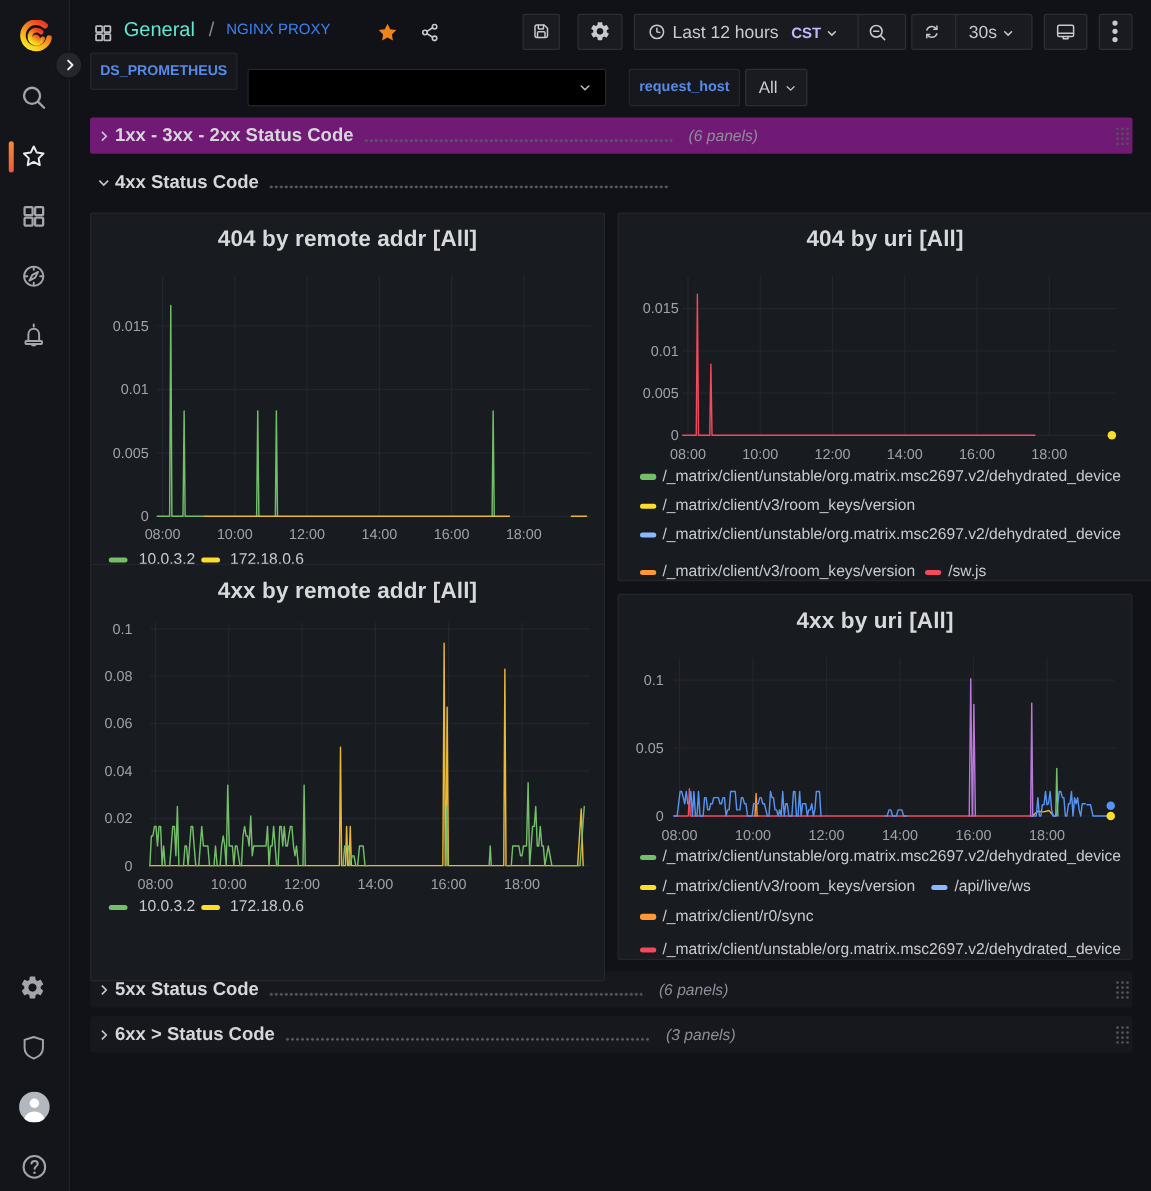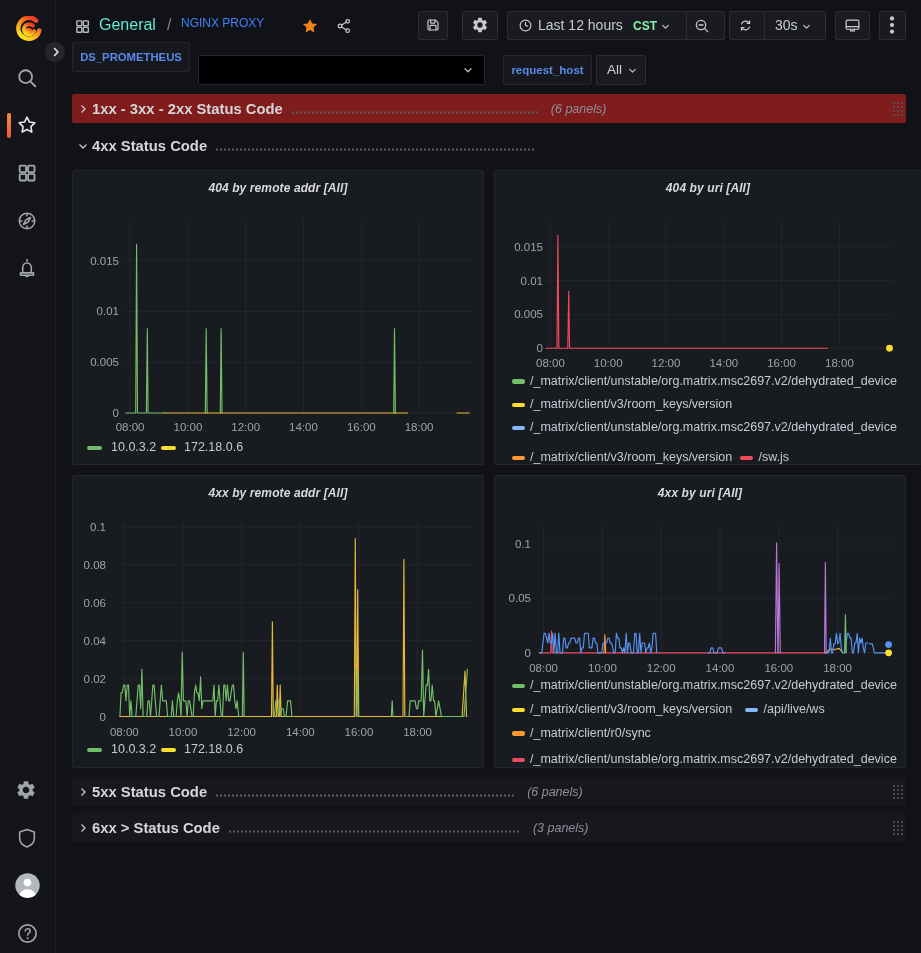--- a/index.html
+++ b/index.html
@@ -5,21 +5,21 @@
   font-family:"Liberation Sans", sans-serif; position:relative; }
 .sidebar { position:absolute; left:0; top:0; width:56px; height:953px;
   background:#14151a; border-right:1px solid #1f2126; z-index:5; }
 .navind { position:absolute; left:6.5px; top:113px; width:4.5px; height:25px; border-radius:2.2px;
   background:linear-gradient(180deg,#f98a35 0%,#ee5a3c 100%); }
 .expbtn { position:absolute; left:44px; top:41px; width:22px; height:22px; border-radius:50%;
   background:#24262c; border:1px solid #111217; z-index:6; }
 .panel { position:absolute; background:#181b1f; border:1px solid #25262c; border-radius:2px;
   overflow:hidden; }
 .ptitle { position:absolute; left:0; right:0; top:10px; text-align:center; color:#d8d9dd;
-  font-size:12px; font-weight:bold; letter-spacing:0.1px;font-style:italic; }
+  font-size:18px; font-weight:bold; letter-spacing:0.1px; }
 .chart { position:absolute; left:0; top:0; }
 .gl { stroke:#24262e; stroke-width:1; }
 .ax { font-family:"Liberation Sans",sans-serif; font-size:11.5px; fill:#9fa2ac; }
 .dash { position:absolute; height:4.4px; border-radius:2.2px; }
 .ltxt { position:absolute; color:#c8c9d4; font-size:12.5px; white-space:nowrap; }
 .rowh { position:absolute; left:72px; width:834px; display:flex; align-items:center;
   color:#d5d6da; padding-left:5px; border-radius:2px; }
 .rtitle { font-size:14.8px; font-weight:bold; margin-right:8px; white-space:nowrap; }
 .rdots { height:3px; margin-top:7px;
   background-image:radial-gradient(circle, #585a63 1.05px, rgba(0,0,0,0) 1.2px);
@@ -127,21 +127,21 @@
 <svg style="position:absolute;left:471px;top:16px" width="18" height="18" viewBox="0 0 24 24">
     <path d="M19.14 12.94c.04-.3.06-.61.06-.94 0-.32-.02-.64-.07-.94l2.03-1.58c.18-.14.23-.41.12-.61l-1.92-3.32c-.12-.22-.37-.29-.59-.22l-2.39.96c-.5-.38-1.03-.7-1.62-.94l-.36-2.54c-.04-.24-.24-.41-.48-.41h-3.84c-.24 0-.43.17-.47.41l-.36 2.54c-.59.24-1.13.57-1.62.94l-2.39-.96c-.22-.08-.47 0-.59.22L2.74 8.87c-.12.21-.08.47.12.61l2.03 1.58c-.05.3-.09.63-.09.94s.02.64.07.94l-2.03 1.58c-.18.14-.23.41-.12.61l1.92 3.32c.12.22.37.29.59.22l2.39-.96c.5.38 1.03.7 1.62.94l.36 2.54c.05.24.24.41.48.41h3.84c.24 0 .44-.17.47-.41l.36-2.54c.59-.24 1.13-.56 1.62-.94l2.39.96c.22.08.47 0 .59-.22l1.92-3.32c.12-.22.07-.47-.12-.61l-2.01-1.58zM12 15.6c-1.98 0-3.6-1.62-3.6-3.6s1.62-3.6 3.6-3.6 3.6 1.62 3.6 3.6-1.62 3.6-3.6 3.6z" fill="#c7c9cf"></path>
   </svg>
 <div class="btn" style="left:507px;top:11px;width:218px;height:29px"></div>
 <div style="position:absolute;left:686px;top:12px;width:1px;height:27px;background:#2b2e35"></div>
 <svg style="position:absolute;left:518px;top:18px" width="15" height="15" viewBox="0 0 24 24" fill="none" stroke="#c7c9cf" stroke-width="1.9" stroke-linecap="round" stroke-linejoin="round">
     <circle cx="12" cy="12" r="8.6"></circle>
     <path d="M12 7.2V12l3.6.9"></path>
   </svg>
 <span class="toptext" style="left:538px;top:17px;font-size:14px;color:#c9cbd3">Last 12 hours</span>
-<span class="toptext" style="left:633px;top:19px;font-size:12px;font-weight:bold;color:#86efac">CST</span>
+<span class="toptext" style="left:633px;top:19px;font-size:12px;font-weight:bold;color:#c4b5fd">CST</span>
 <svg style="position:absolute;left:660px;top:21px" width="11" height="11" viewBox="0 0 24 24" fill="none" stroke="#c7c9cf" stroke-width="2.6" stroke-linecap="round" stroke-linejoin="round">
     <path d="M6 9.5l6 6 6-6"></path>
   </svg>
 <svg style="position:absolute;left:694px;top:18px" width="16" height="16" viewBox="0 0 24 24" fill="none" stroke="#c7c9cf" stroke-width="1.9" stroke-linecap="round" stroke-linejoin="round">
     <circle cx="10.5" cy="10.5" r="7"></circle>
     <line x1="15.6" y1="15.6" x2="20.5" y2="20.5"></line>
     <line x1="7.5" y1="10.5" x2="13.5" y2="10.5"></line>
   </svg>
 <div class="btn" style="left:729px;top:11px;width:97px;height:29px"></div>
 <div style="position:absolute;left:764px;top:12px;width:1px;height:27px;background:#2b2e35"></div>
@@ -173,21 +173,21 @@
 <svg style="position:absolute;left:462px;top:64px" width="12" height="12" viewBox="0 0 24 24" fill="none" stroke="#c0c2c8" stroke-width="2.4" stroke-linecap="round" stroke-linejoin="round">
     <path d="M6 9.5l6 6 6-6"></path>
   </svg>
 <div class="blutag" style="left:503px;top:55px;width:89px;font-size:11.5px">request_host</div>
 <div class="btn" style="left:596px;top:55px;width:50px;height:30px"></div>
 <span class="toptext" style="left:607px;top:62px;font-size:13.5px;color:#d0d1d6">All</span>
 <svg style="position:absolute;left:627px;top:65px" width="11" height="11" viewBox="0 0 24 24" fill="none" stroke="#c0c2c8" stroke-width="2.4" stroke-linecap="round" stroke-linejoin="round">
     <path d="M6 9.5l6 6 6-6"></path>
   </svg>
 
-<div class="rowh" style="top:94px;height:29px;background:#7f1d1d;">
+<div class="rowh" style="top:94px;height:29px;background:#701a75;">
     <svg width="12" height="12" viewBox="0 0 24 24" fill="none" stroke="#c7c9cf" stroke-width="2.6" style="margin:0 3px 0 0;flex:none">
       <path d="M9 5l7 7-7 7"></path>
     </svg>
     <span class="rtitle">1xx - 3xx - 2xx Status Code</span>
     <span class="rdots" style="width:247px"></span>
     <span class="rcount">(6 panels)</span>
   </div>
 <div class="rowh" style="top:132px;height:28px;">
     <svg width="12" height="12" viewBox="0 0 24 24" fill="none" stroke="#c7c9cf" stroke-width="2.6" style="margin:0 3px 0 0;flex:none">
       <path d="M5 9l7 7 7-7"></path>
@@ -318,21 +318,21 @@
     <span class="ltxt" style="left:35px;top:202.5px">/_matrix/client/unstable/org.matrix.msc2697.v2/dehydrated_device</span>
     <span class="dash" style="left:16.5px;top:231.6px;width:13px;background:#FADE2A"></span>
     <span class="ltxt" style="left:35px;top:225.8px">/_matrix/client/v3/room_keys/version</span>
     <span class="dash" style="left:16.5px;top:255.0px;width:13px;background:#8AB8FF"></span>
     <span class="ltxt" style="left:35px;top:249.2px">/_matrix/client/unstable/org.matrix.msc2697.v2/dehydrated_device</span>
     <span class="dash" style="left:16.5px;top:284.8px;width:13px;background:#FF9830"></span>
     <span class="ltxt" style="left:35px;top:279.0px">/_matrix/client/v3/room_keys/version</span>
     <span class="dash" style="left:245px;top:284.8px;width:13px;background:#F2495C"></span>
     <span class="ltxt" style="left:263.5px;top:279.0px">/sw.js</span>
   </div>
-<div class="panel" style="left:72px;top:475px;width:412px;height:293px">
+<div class="panel" style="left:72px;top:451px;width:412px;height:334px">
     <div class="ptitle">4xx by remote addr [All]</div>
     <svg class="chart" width="412" height="293" viewBox="0 0 412 293">
       <line x1="51.3" y1="46" x2="51.3" y2="240.5" class="gl"></line>
 <line x1="110.0" y1="46" x2="110.0" y2="240.5" class="gl"></line>
 <line x1="168.6" y1="46" x2="168.6" y2="240.5" class="gl"></line>
 <line x1="227.3" y1="46" x2="227.3" y2="240.5" class="gl"></line>
 <line x1="285.9" y1="46" x2="285.9" y2="240.5" class="gl"></line>
 <line x1="344.6" y1="46" x2="344.6" y2="240.5" class="gl"></line>
 <line x1="46.9" y1="240.5" x2="398.8" y2="240.5" class="gl"></line>
 <line x1="46.9" y1="202.6" x2="398.8" y2="202.6" class="gl"></line>

